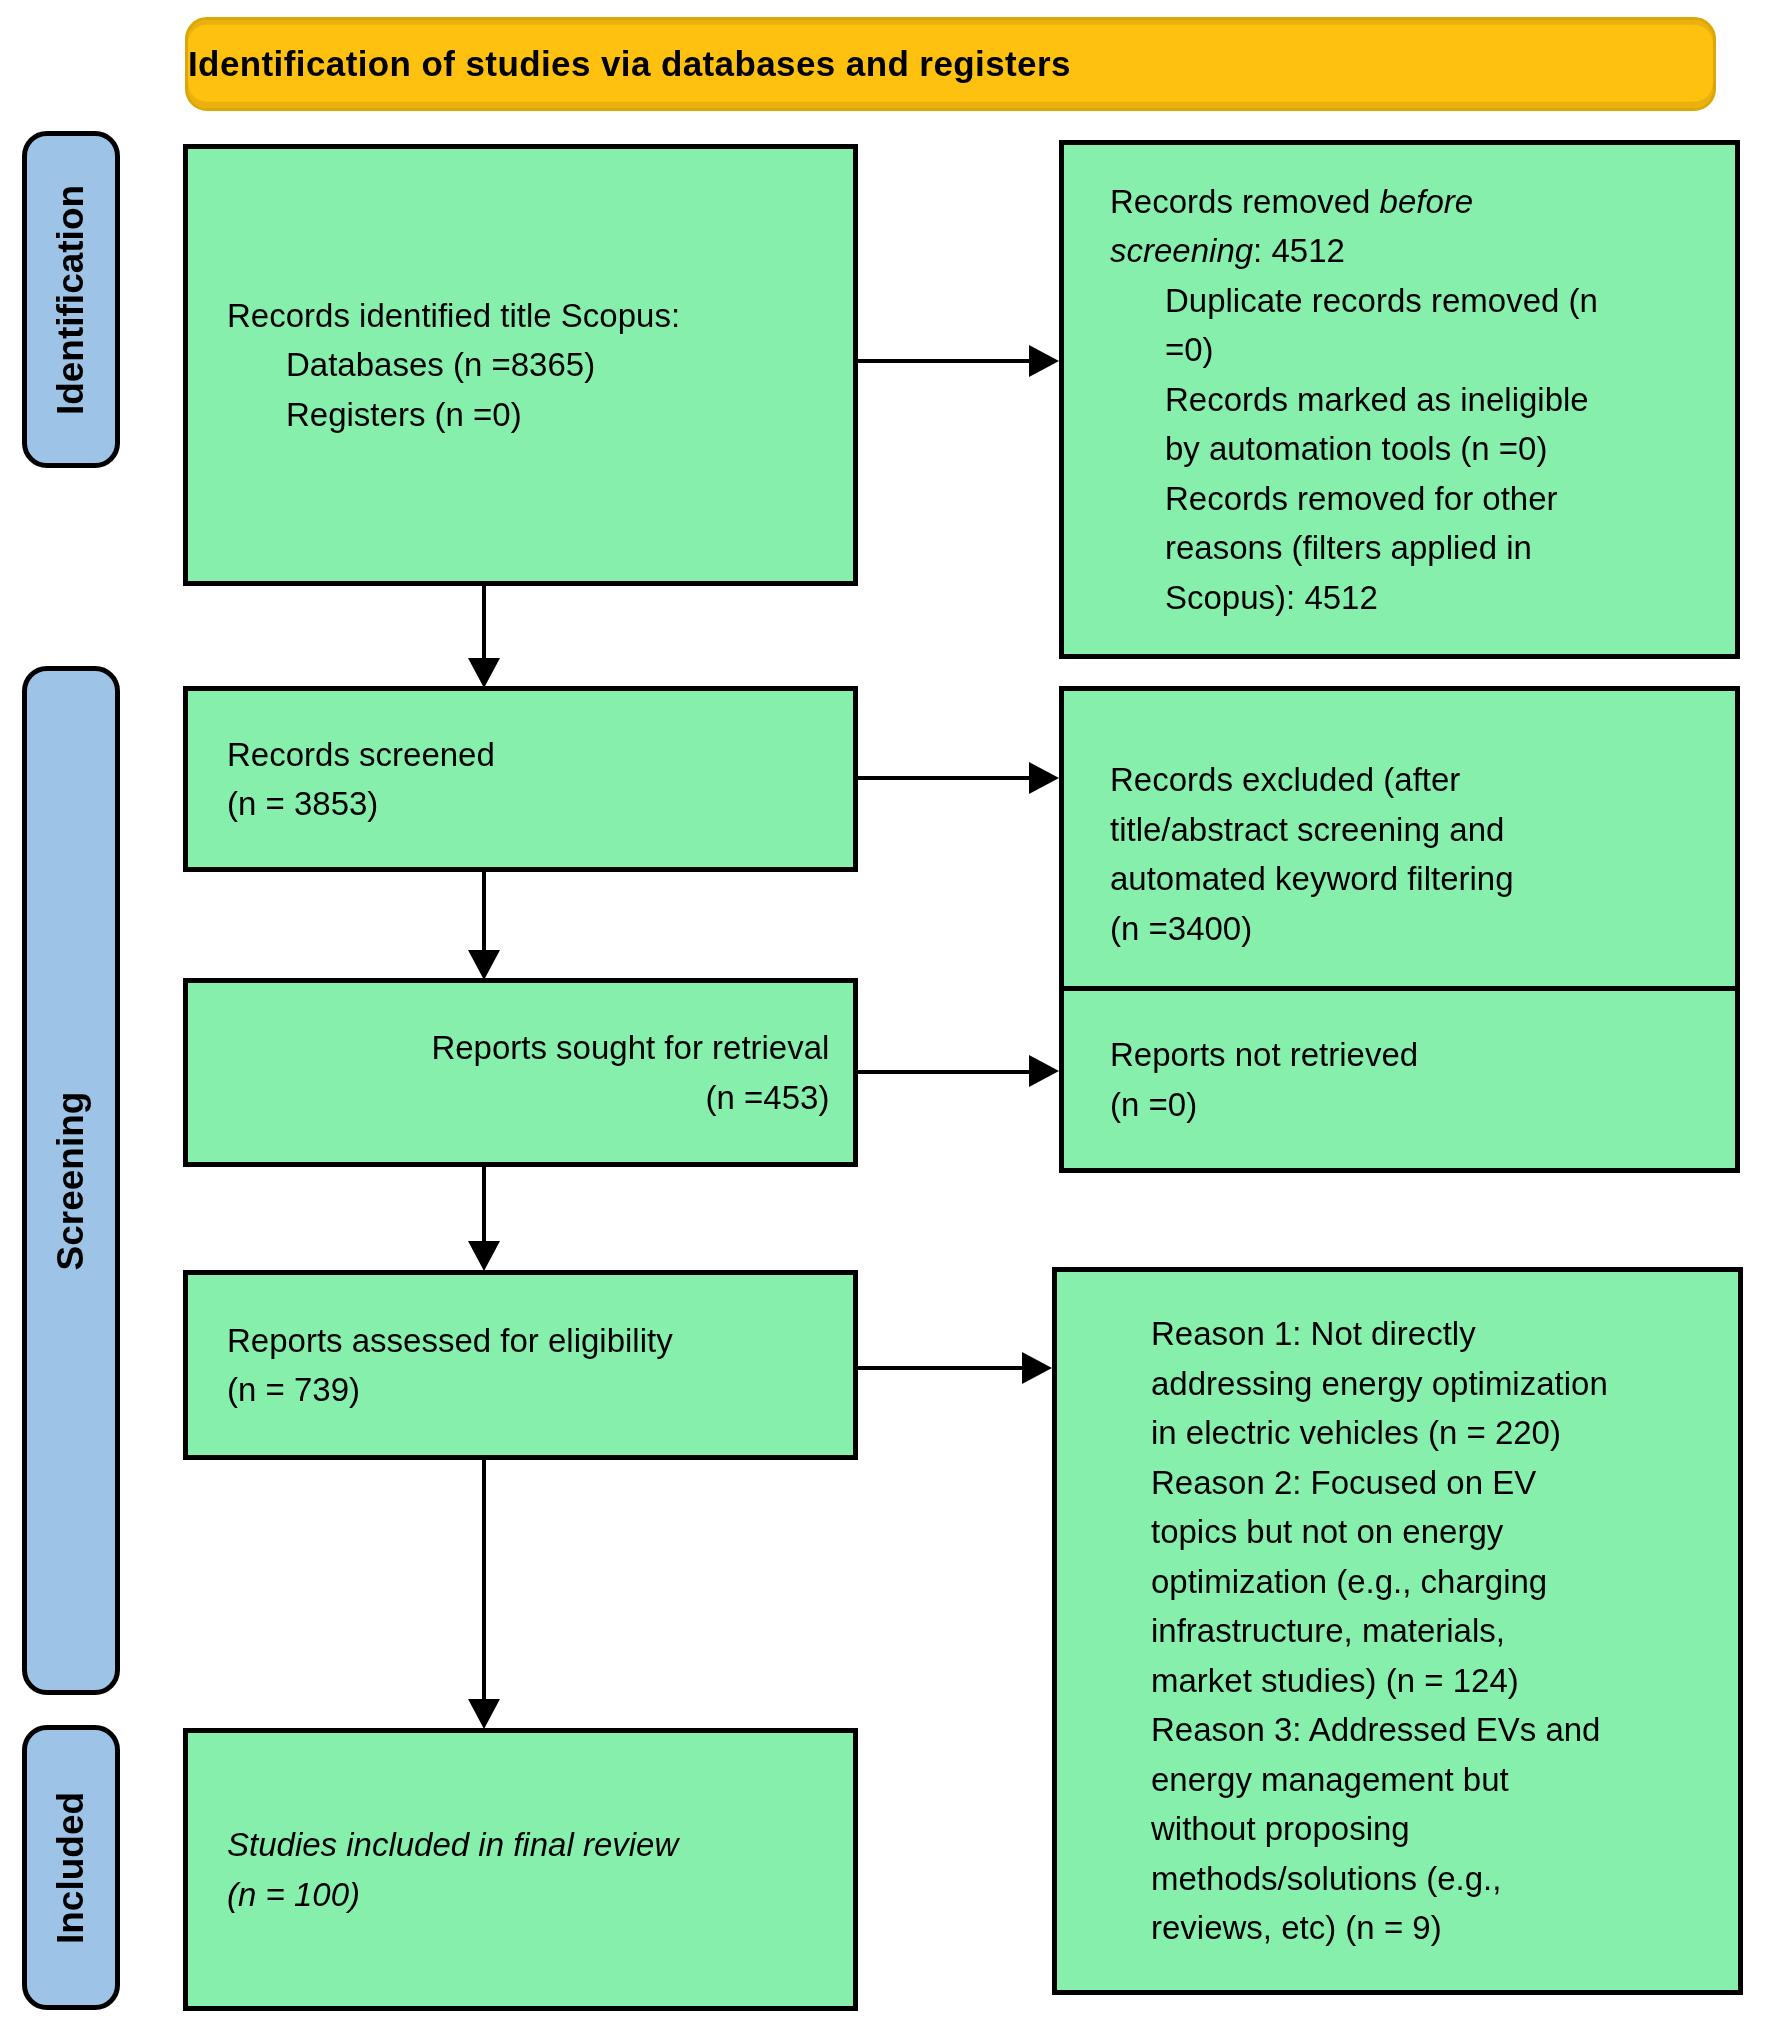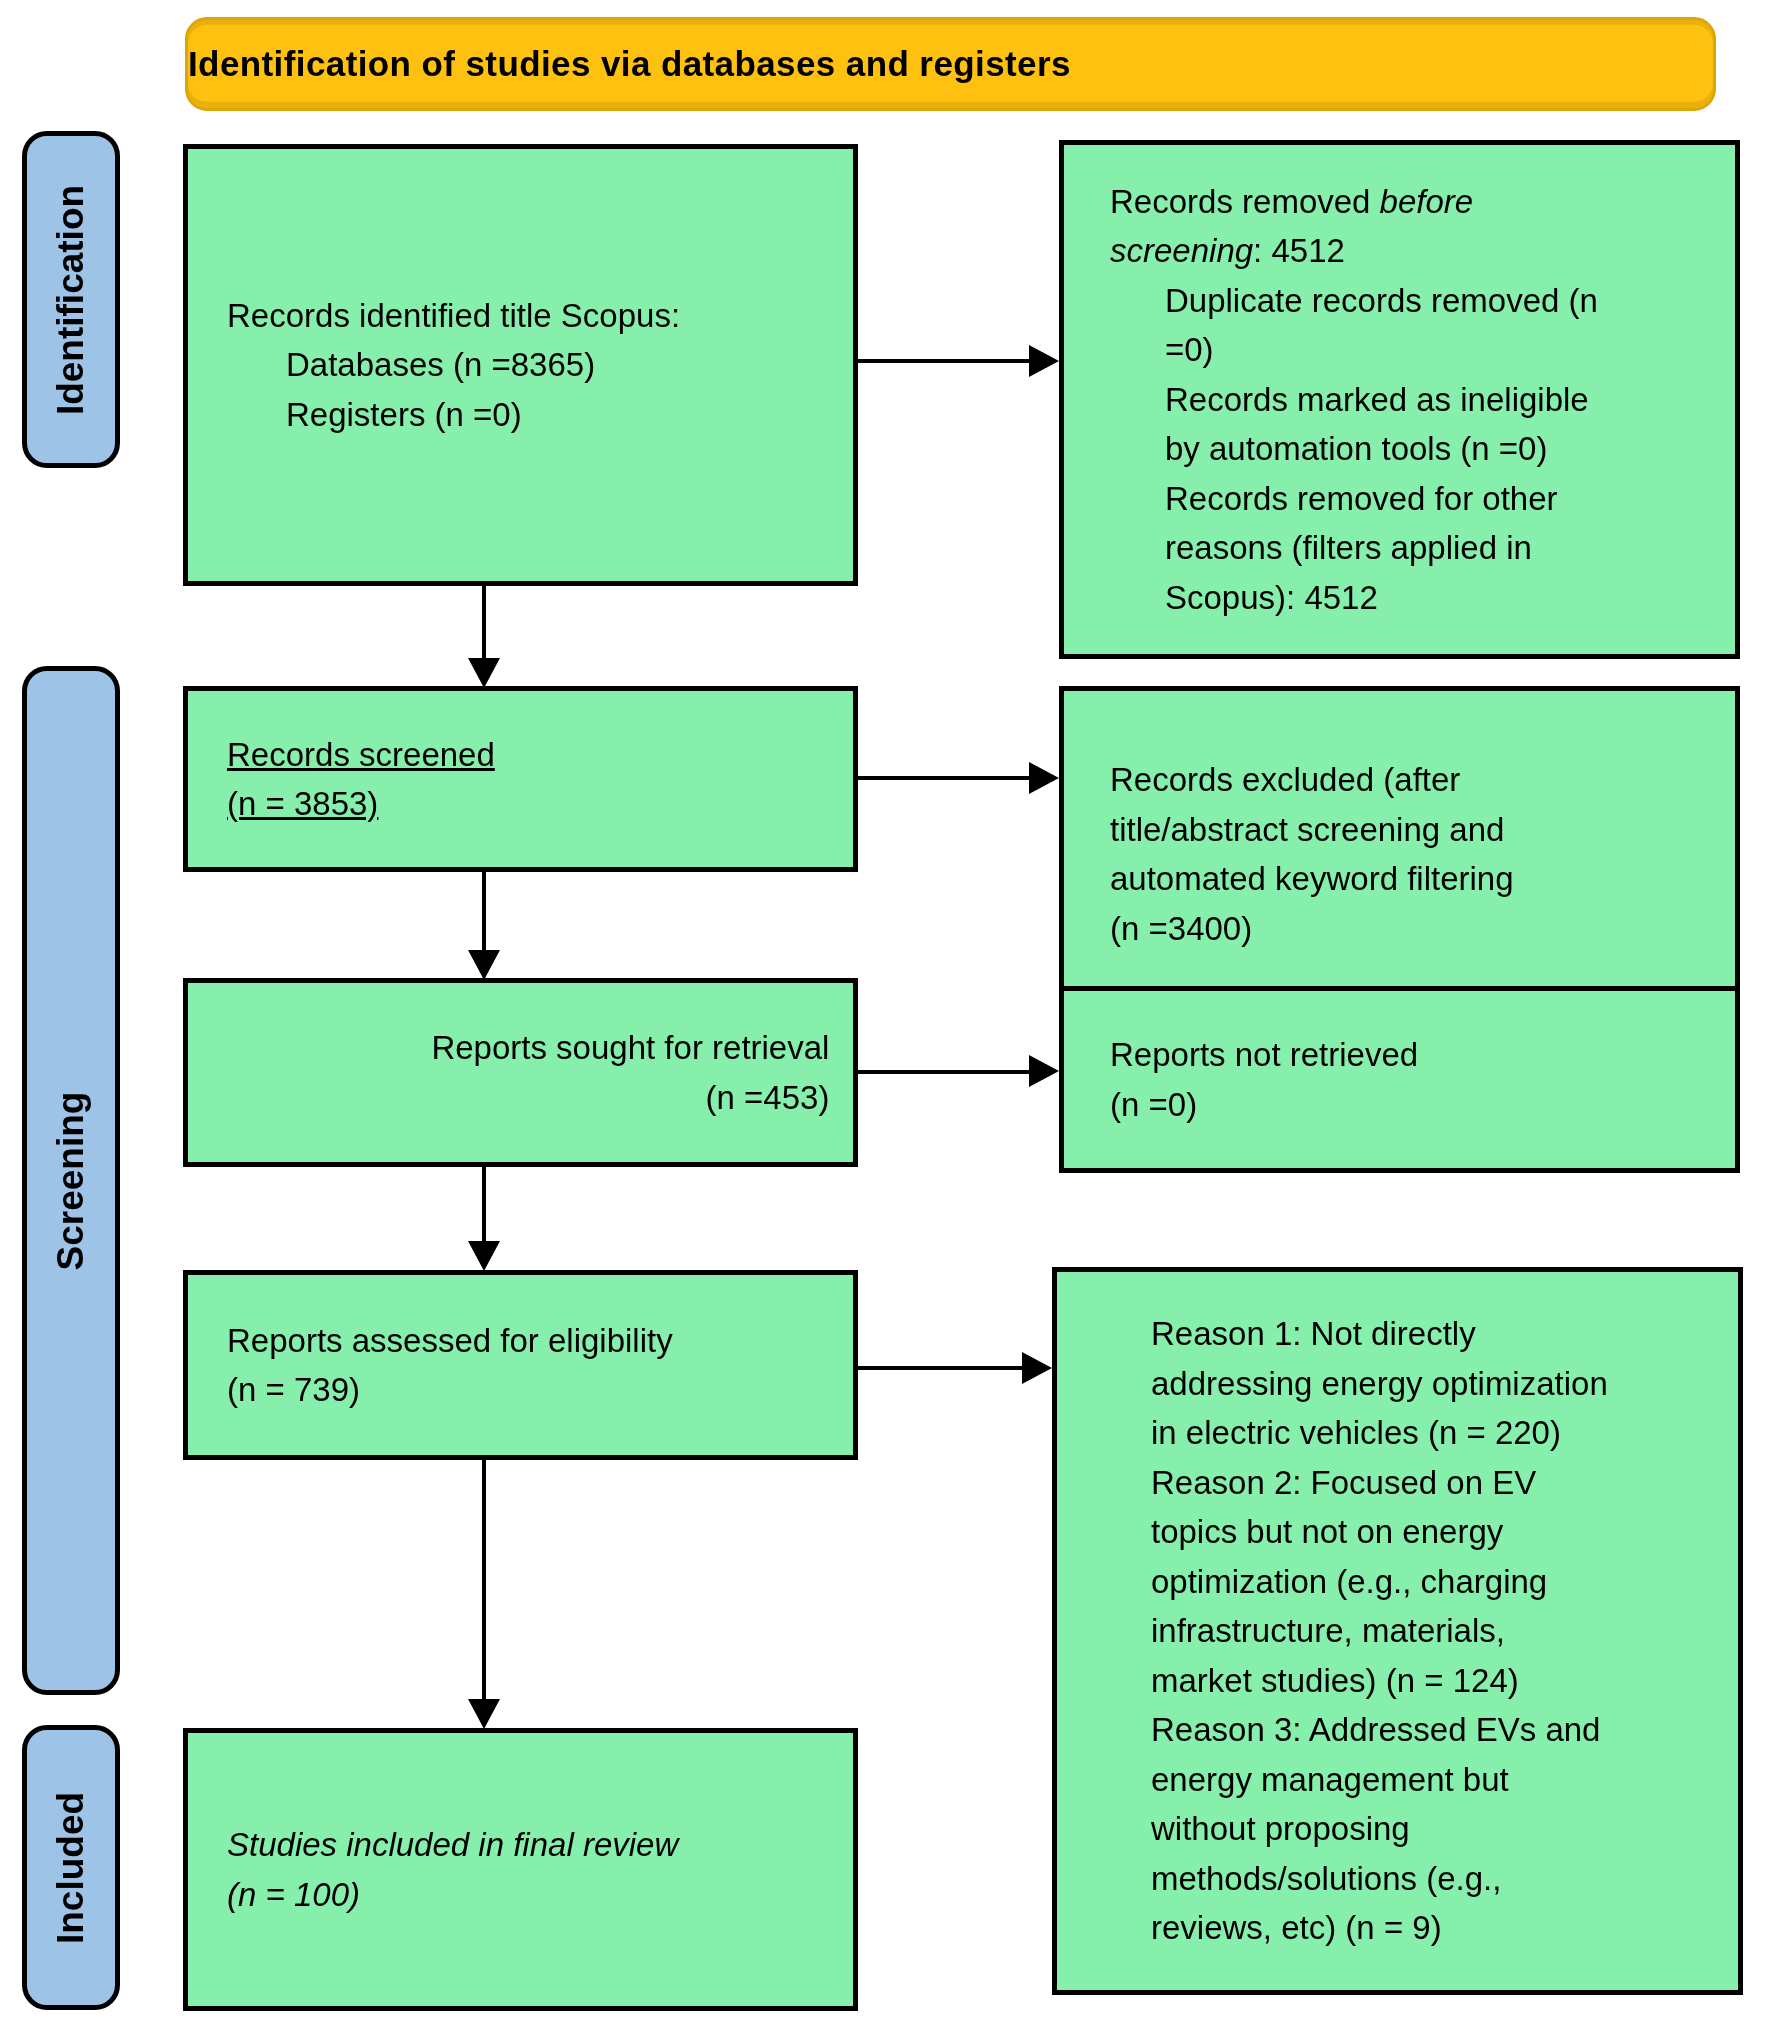--- a/index.html
+++ b/index.html
@@ -53,21 +53,21 @@
     position: absolute;
     background: #86efac;
     border: 5.5px solid #000;
     box-sizing: border-box;
     display: flex; flex-direction: column; justify-content: center;
     font-size: 33px; line-height: 1.5;
   }
   .flow-box p { margin: 0; }
 
   .box-identified       { left: 183px;  top: 144px;  width: 675px; height: 442px; padding-left: 39px; padding-right: 23.6px; }
-  .box-screened         { left: 183px;  top: 686px;  width: 675px; height: 186px; padding-left: 39px; padding-right: 23.6px; text-decoration: underline; }
+  .box-screened         { left: 183px;  top: 686px;  width: 675px; height: 186px; padding-left: 39px; padding-right: 23.6px; }
   .box-sought           { left: 183px;  top: 978px; width: 675px; height: 189px; padding-left: 39px; padding-right: 23.6px; align-items: flex-end; }
   .box-assessed         { left: 183px;  top: 1270px; width: 675px; height: 190px; padding-left: 39px; padding-right: 23.6px; }
   .box-included-final   { left: 183px;  top: 1728px; width: 675px; height: 283px; padding-left: 39px; padding-right: 23.6px; font-style: italic; }
 
   .box-removed          { left: 1059px; top: 140px;  width: 681px; height: 519px; padding-left: 46px; }
   .box-excluded         { left: 1059px; top: 686px;  width: 681px; height: 336px; padding-left: 46px; }
   .box-not-retrieved    { left: 1059px; top: 986px; width: 681px; height: 187px; padding-left: 46px; }
   .box-reasons          { left: 1052px; top: 1267px; width: 691px; height: 728px; padding-left: 94px; }
 
   .box-removed .lead        { width: 508px; }

